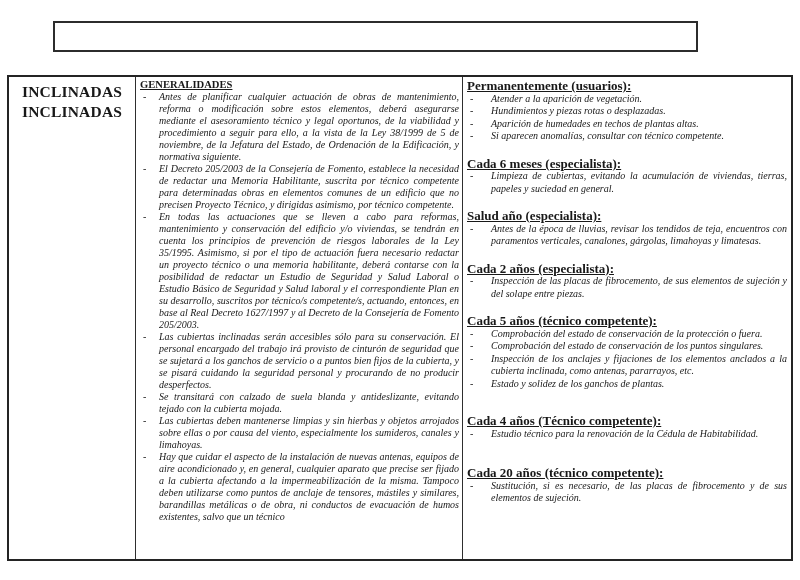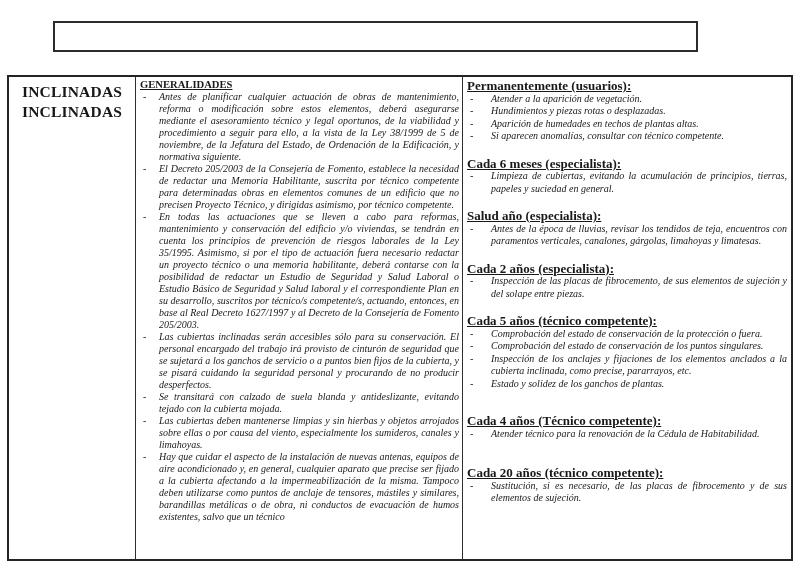--- a/index.html
+++ b/index.html
@@ -132,21 +132,21 @@
       <div class="item">
         <span class="dash">-</span>
         <span class="txt">Si aparecen anomalías, consultar con técnico competente.</span>
       </div>
     </div>
 
     <div class="section">
       <div class="sec-title">Cada 6 meses (especialista):</div>
       <div class="item">
         <span class="dash">-</span>
-        <span class="txt">Limpieza de cubiertas, evitando la acumulación de principios, tierras, papeles y suciedad en general.</span>
+        <span class="txt">Limpieza de cubiertas, evitando la acumulación de viviendas, tierras, papeles y suciedad en general.</span>
       </div>
     </div>
 
     <div class="section">
       <div class="sec-title">Salud año (especialista):</div>
       <div class="item">
         <span class="dash">-</span>
         <span class="txt">Antes de la época de lluvias, revisar los tendidos de teja, encuentros con paramentos verticales, canalones, gárgolas, limahoyas y limatesas.</span>
       </div>
     </div>
@@ -164,33 +164,33 @@
       <div class="item">
         <span class="dash">-</span>
         <span class="txt">Comprobación del estado de conservación de la protección o fuera.</span>
       </div>
       <div class="item">
         <span class="dash">-</span>
         <span class="txt">Comprobación del estado de conservación de los puntos singulares.</span>
       </div>
       <div class="item">
         <span class="dash">-</span>
-        <span class="txt">Inspección de los anclajes y fijaciones de los elementos anclados a la cubierta inclinada, como precise, pararrayos, etc.</span>
+        <span class="txt">Inspección de los anclajes y fijaciones de los elementos anclados a la cubierta inclinada, como antenas, pararrayos, etc.</span>
       </div>
       <div class="item">
         <span class="dash">-</span>
         <span class="txt">Estado y solidez de los ganchos de plantas.</span>
       </div>
     </div>
 
     <div class="section mb-xl">
       <div class="sec-title">Cada 4 años (Técnico competente):</div>
       <div class="item">
         <span class="dash">-</span>
-        <span class="txt">Atender técnico para la renovación de la Cédula de Habitabilidad.</span>
+        <span class="txt">Estudio técnico para la renovación de la Cédula de Habitabilidad.</span>
       </div>
     </div>
 
     <div class="section">
       <div class="sec-title">Cada 20 años (técnico competente):</div>
       <div class="item">
         <span class="dash">-</span>
         <span class="txt">Sustitución, si es necesario, de las placas de fibrocemento y de sus elementos de sujeción.</span>
       </div>
     </div>

